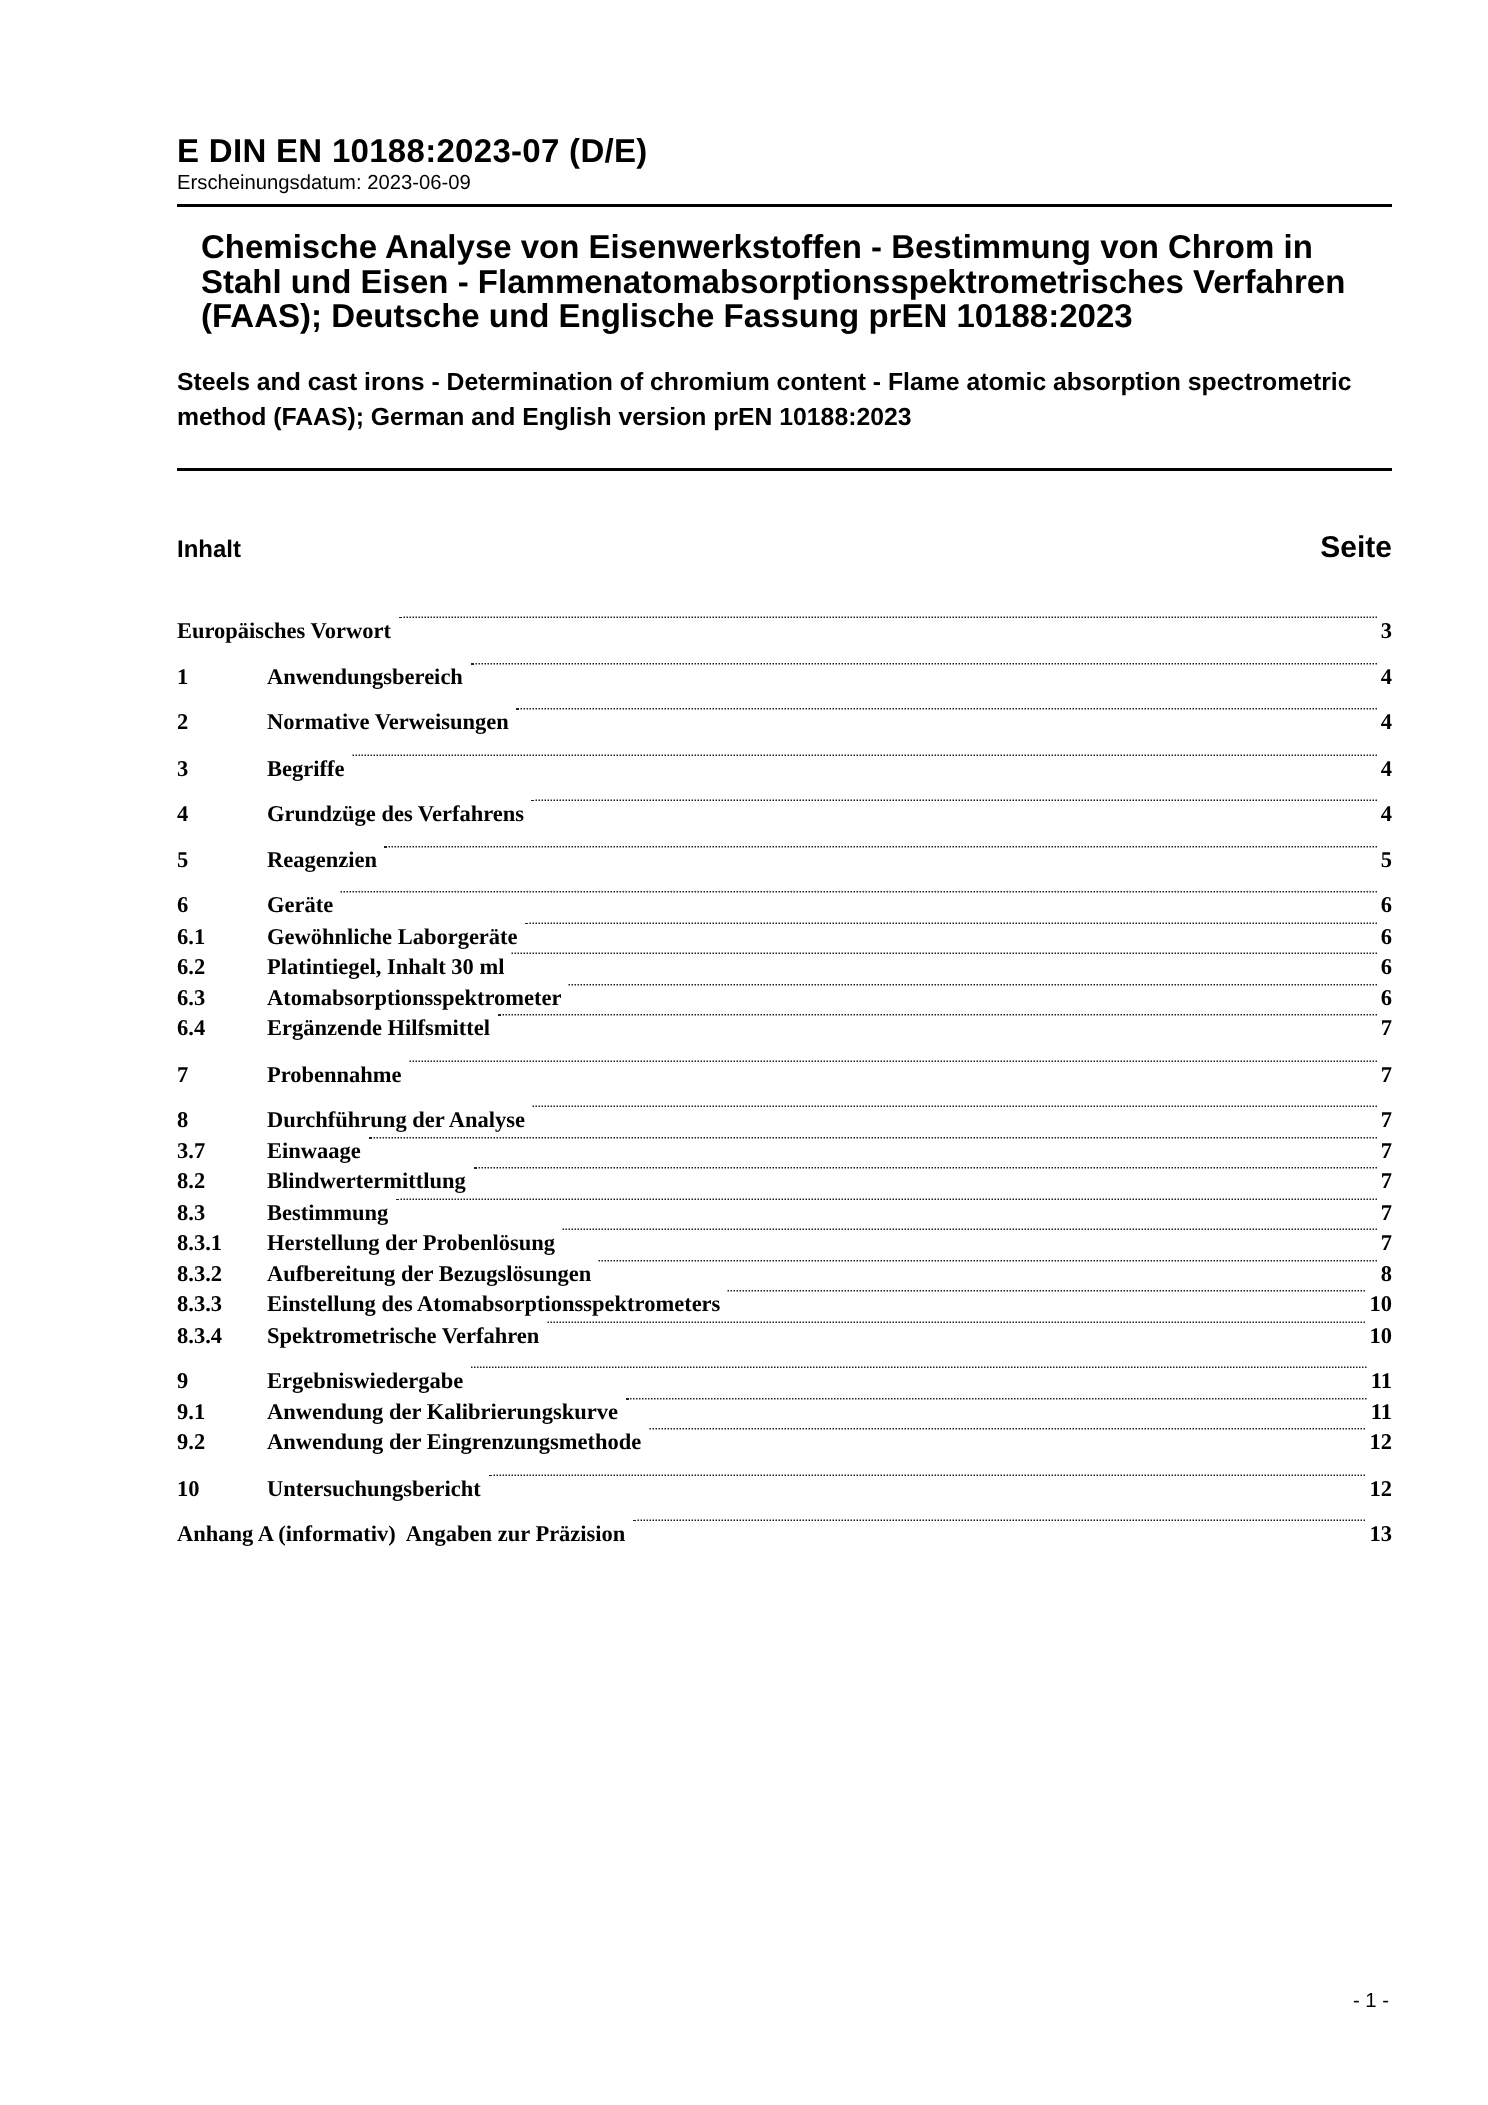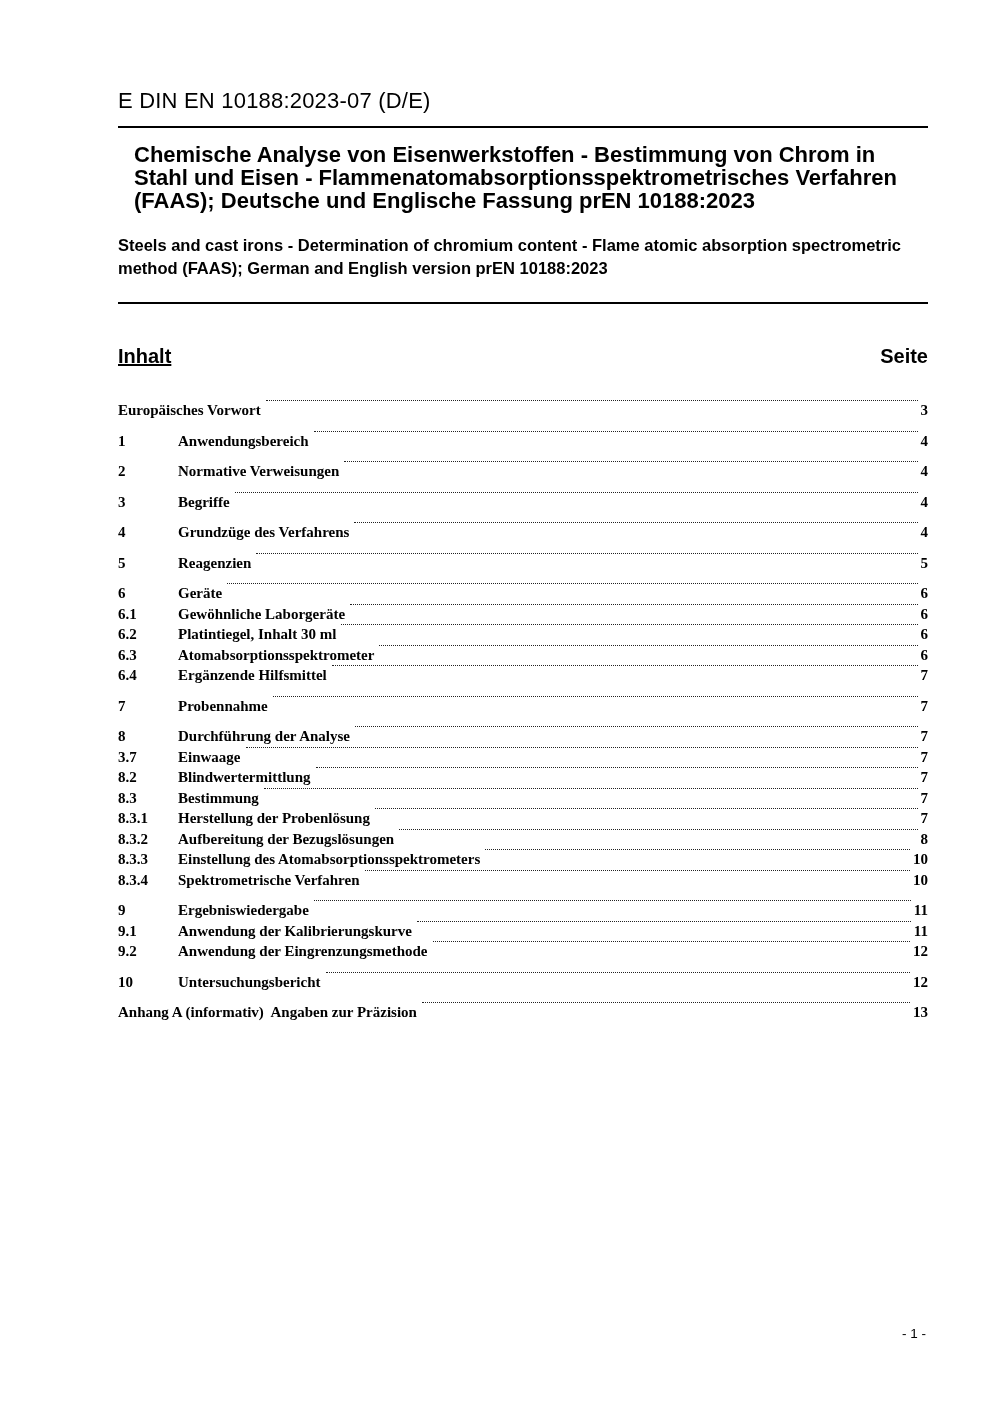--- a/index.html
+++ b/index.html
@@ -14,23 +14,23 @@
     overflow: hidden;
   }
   .content {
     position: absolute;
     left: 118px;
     top: 88px;
     width: 810px;
   }
   .doc-title {
     font-size: 22px;
-    font-weight: normal;
+    font-weight: bold;
     line-height: 26px;
-    margin: 0 0 12px 0;
+    margin: 0 0 0 0;
     letter-spacing: 0.2px;
   }
   .pub-date {
     font-size: 13.5px;
     line-height: 16px;
     margin: 0 0 6px 0;
   }
   .rule {
     border: none;
     border-top: 2px solid #000;
@@ -49,24 +49,23 @@
     line-height: 23px;
     margin: 22px 0 22px 0;
   }
   .toc-header {
     display: flex;
     justify-content: space-between;
     align-items: baseline;
     margin-top: 40px;
   }
   .toc-heading {
-    font-size: 20px;
+    font-size: 16px;
     font-weight: bold;
     line-height: 24px;
-    text-decoration: underline;
   }
   .toc-page-label {
     font-size: 20px;
     font-weight: bold;
   }
   .toc-list {
     margin-top: 32px;
     font-family: "Liberation Serif", serif;
     font-weight: bold;
     font-size: 15px;
@@ -106,20 +105,21 @@
     font-family: "Liberation Sans", sans-serif;
   }
 </style>
 </head>
 <body>
 
 <div class="page">
   <div class="content">
 
     <h1 class="doc-title">E DIN EN 10188:2023-07 (D/E)</h1>
+    <p class="pub-date">Erscheinungsdatum: 2023-06-09</p>
     <hr class="rule">
 
     <p class="title-de">Chemische Analyse von Eisenwerkstoffen - Bestimmung von Chrom in Stahl und Eisen - Flammenatomabsorptionsspektrometrisches Verfahren (FAAS); Deutsche und Englische Fassung prEN 10188:2023</p>
     <p class="title-en">Steels and cast irons - Determination of chromium content - Flame atomic absorption spectrometric method (FAAS); German and English version prEN 10188:2023</p>
     <hr class="rule">
 
     <div class="toc-header">
       <span class="toc-heading">Inhalt</span>
       <span class="toc-page-label">Seite</span>
     </div>

